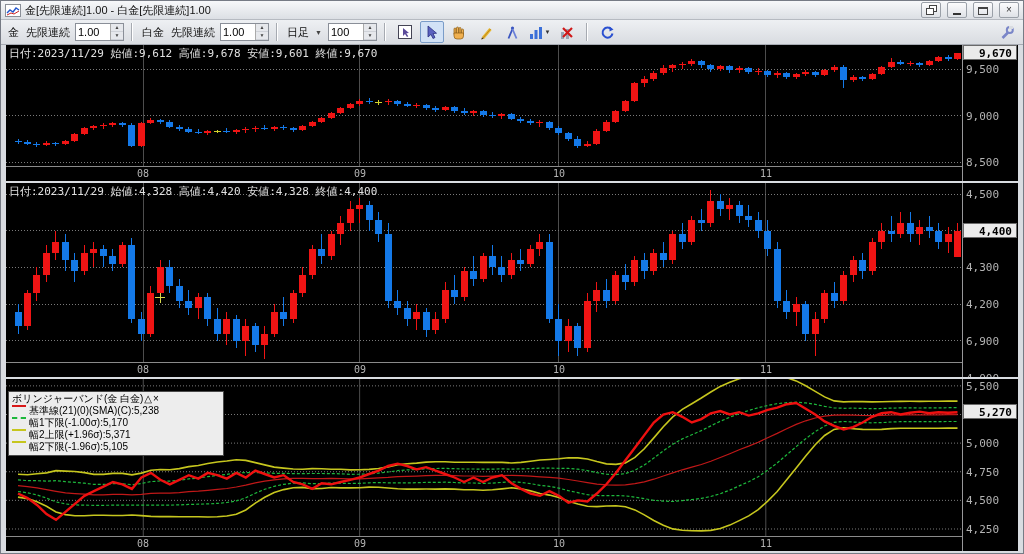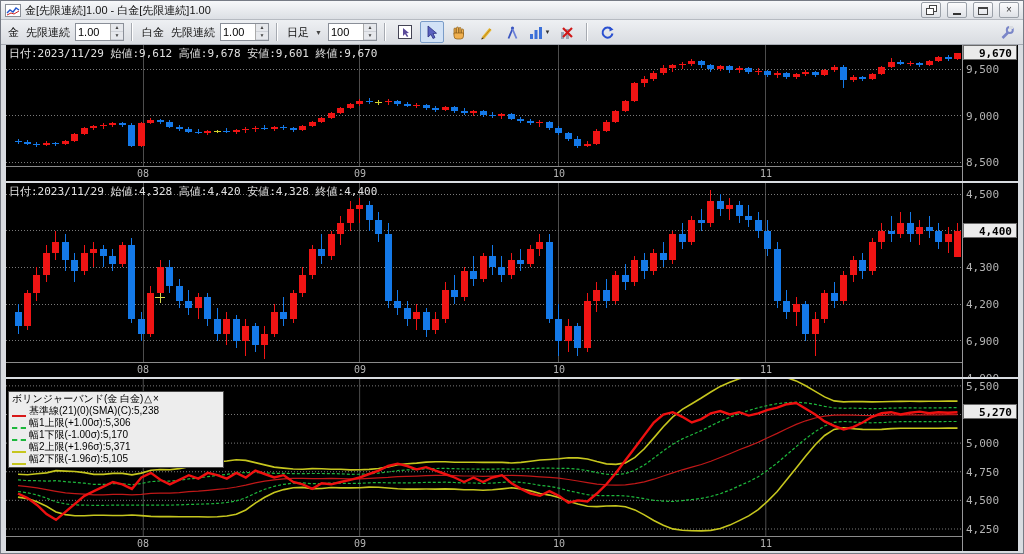--- a/index.html
+++ b/index.html
@@ -33,21 +33,21 @@
   .candles svg{shape-rendering:crispEdges;}
   .info{position:absolute;left:3px;top:1px;font-family:"DejaVu Sans Mono",monospace;font-size:11px;color:#e0e0e0;white-space:pre;z-index:4;}
   .vaxis{position:absolute;right:0;top:0;bottom:0;width:55px;overflow:hidden;background:#000;border-left:1px solid #98989a;font-family:"DejaVu Sans Mono",monospace;font-size:11px;color:#b4b4b4;z-index:5;}
   .tick{position:absolute;left:3px;white-space:nowrap;}
   .curbox{position:absolute;left:0;right:1px;height:15px;background:#ebebeb;border:1px solid #6a6a6a;color:#000;font-weight:bold;text-align:right;padding:1px 4px 0 0;font-size:11px;box-sizing:border-box;z-index:6;}
   .xaxis{position:absolute;left:0;right:0;bottom:0;height:14px;border-top:1px solid #8a8a8a;background:#000;z-index:3;}
   .xlab{position:absolute;top:1px;font-family:"DejaVu Sans Mono",monospace;font-size:10px;color:#b4b4b4;}
   .legend{position:absolute;left:2px;top:12px;width:208px;background:#ededed;border:1px solid #4a4a4a;font-size:10px;line-height:12px;color:#000;padding:1px 3px 2px 3px;z-index:7;font-family:"Liberation Sans",sans-serif;}
   .legend-title{display:flex;align-items:flex-end;white-space:nowrap;}
   .legend-ctl{margin-left:1px;font-size:10px;}
-  .legend-row{display:flex;align-items:flex-end;height:12px;white-space:nowrap;}
+  .legend-row{display:flex;align-items:flex-start;height:12px;white-space:nowrap;}
   .swatch{width:14px;height:0;border-top:2px solid #f00;margin-right:3px;flex:0 0 14px;}
 </style>
 </head>
 <body>
 
 <div class="window">
 
   <div class="titlebar">
     <span class="title-icon">
       <svg width="16" height="13" viewBox="0 0 16 13">
@@ -666,24 +666,20 @@
             <span>ボリンジャーバンド(金 白金)</span>
             <span class="legend-ctl">△</span>
             <span class="legend-ctl">×</span>
           </div>
           <div class="legend-row">
               <span class="swatch" style="border-top-color: rgb(216, 24, 24); border-top-style: solid;"></span>
               <span>基準線(21)(0)(SMA)(C):5,238</span>
             </div>
           <div class="legend-row">
               <span class="swatch" style="border-top-color: rgb(29, 184, 60); border-top-style: dashed;"></span>
-              <span>幅1上限(+1.00σ):5,306</span>
-            </div>
-          <div class="legend-row">
-              <span class="swatch" style="border-top-color: rgb(29, 184, 60); border-top-style: dashed;"></span>
               <span>幅1下限(-1.00σ):5,170</span>
             </div>
           <div class="legend-row">
               <span class="swatch" style="border-top-color: rgb(198, 198, 30); border-top-style: solid;"></span>
               <span>幅2上限(+1.96σ):5,371</span>
             </div>
           <div class="legend-row">
               <span class="swatch" style="border-top-color: rgb(198, 198, 30); border-top-style: solid;"></span>
               <span>幅2下限(-1.96σ):5,105</span>
             </div>

